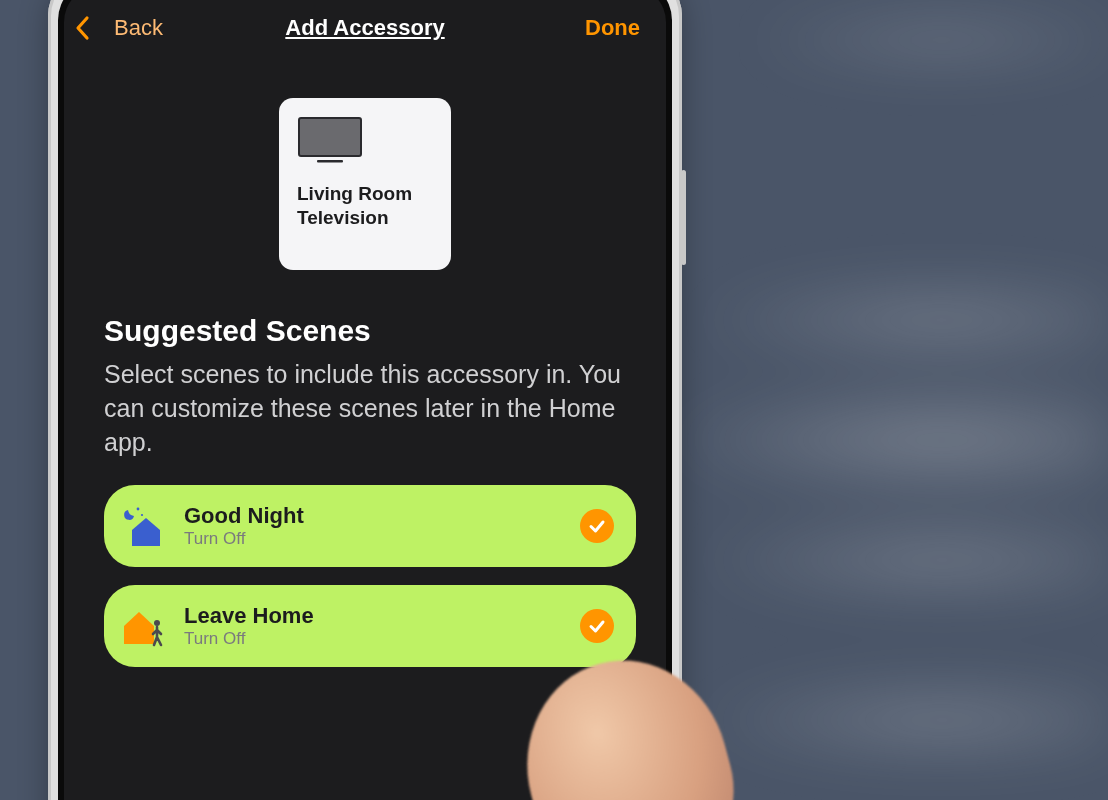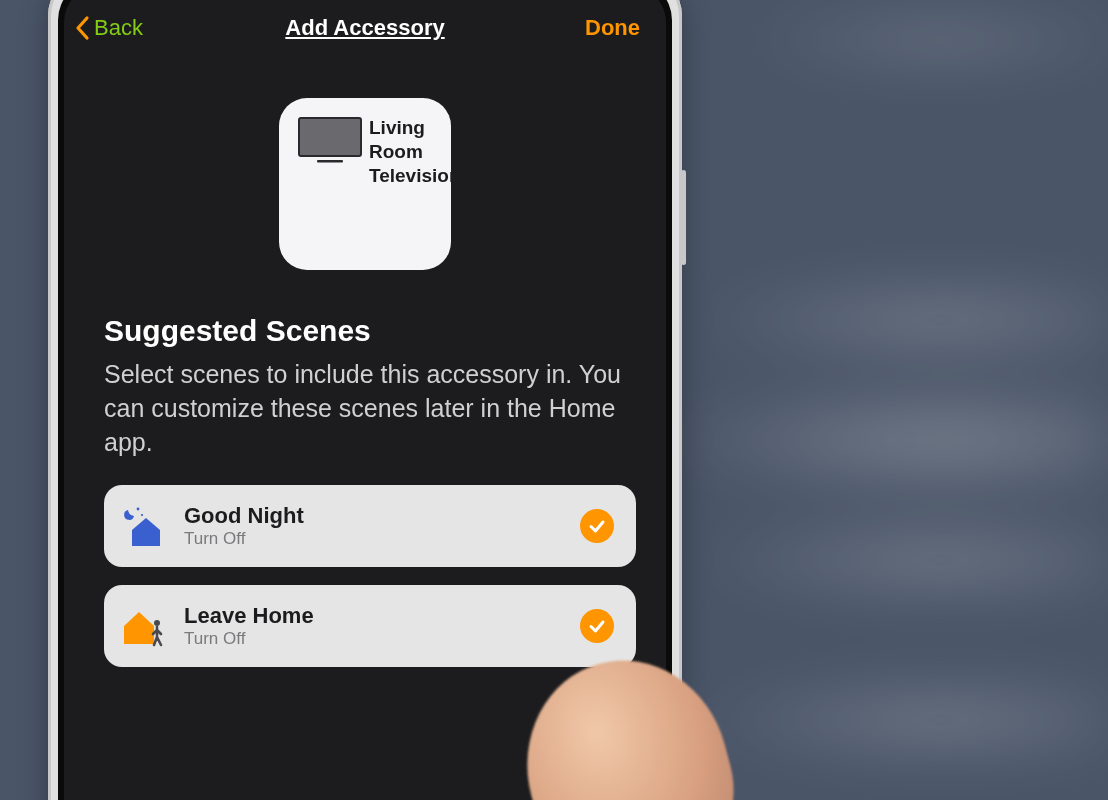--- a/index.html
+++ b/index.html
@@ -83,24 +83,25 @@
     .nav {
       display: flex;
       align-items: center;
       justify-content: space-between;
       padding: 26px 26px 14px 10px;
       height: 72px;
     }
     .nav-back {
       display: flex;
       align-items: center;
-      color: #84cc16;
+      color: #fdba74;
       font-size: 22px;
       font-weight: 400;
       cursor: pointer;
+      gap: 20px;
     }
     .nav-back svg { margin-right: 4px; }
     .nav-title {
       color: #fff;
       font-size: 22px;
       font-weight: 600;
       position: absolute;
       left: 50%;
       transform: translateX(-50%);
       text-decoration: underline;
@@ -114,24 +115,24 @@
     
     .tile-wrap {
       display: flex;
       justify-content: center;
       padding: 40px 0 30px 0;
     }
     .tile {
       width: 172px;
       height: 172px;
       background: #f5f5f7;
-      border-radius: 28px;
+      border-radius: 14px;
       padding: 18px 18px 14px 18px;
       display: flex;
-      flex-direction: row;
+      flex-direction: column;
     }
     .tile-icon {
       width: 72px;
       height: 50px;
       margin-bottom: 16px;
     }
     .tile-label {
       color: #1c1c1e;
       font-size: 19px;
       font-weight: 600;
@@ -148,22 +149,22 @@
       margin-bottom: 10px;
     }
     .section-desc {
       color: #d0d0d2;
       font-size: 25px;
       line-height: 1.35;
       margin-bottom: 26px;
     }
     
     .scene {
-      background: #e5e5e5;
-      border-radius: 18px;
+      background: #bef264;
+      border-radius: 31px;
       height: 82px;
       display: flex;
       align-items: center;
       padding: 0 22px 0 16px;
       margin-bottom: 18px;
       cursor: pointer;
     }
     .scene-icon {
       width: 48px;
       height: 48px;

